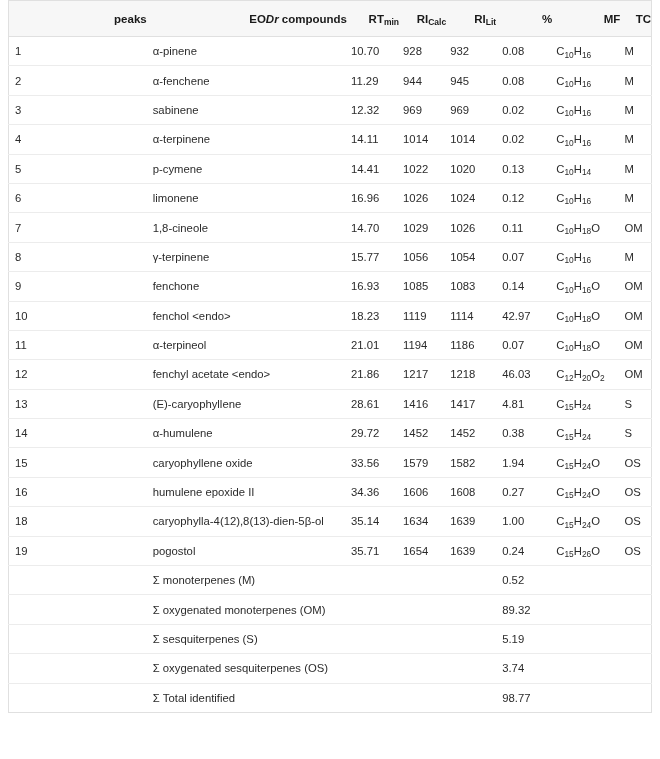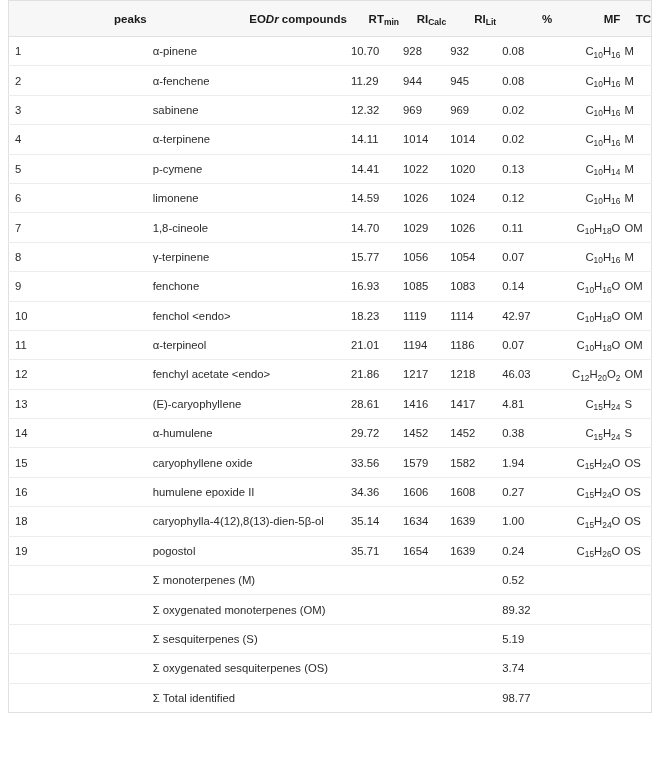--- a/index.html
+++ b/index.html
@@ -63,21 +63,21 @@
     border-bottom: 1px solid #e0e0e0;
   }
 
   
   .col-peak   { width: 138px; padding-left: 6px !important; }
   .col-cmpd   { width: 200px; padding-left: 6px !important; }
   .col-rt     { width: 52px;  padding-left: 4px !important; }
   .col-ricalc { width: 47px;  padding-left: 4px !important; }
   .col-rilit  { width: 50px;  padding-left: 4px !important; }
   .col-pct    { width: 56px;  padding-left: 6px !important; }
-  .col-mf     { width: 68px;  padding-left: 4px !important; text-align: right; }
+  .col-mf     { width: 68px;  padding-left: 4px !important; }
   .col-tc     { width: 31px;  padding-left: 4px !important; }
 
   sub {
     font-size: 0.74em;
     vertical-align: baseline;
     position: relative;
     bottom: -0.28em;
     line-height: 0;
     margin-top: 20px;
   }
@@ -166,21 +166,21 @@
           <td class="col-rt">14.41</td>
           <td class="col-ricalc">1022</td>
           <td class="col-rilit">1020</td>
           <td class="col-pct">0.13</td>
           <td class="col-mf">C<sub>10</sub>H<sub>14</sub></td>
           <td class="col-tc">M</td>
         </tr>
         <tr>
           <td class="col-peak">6</td>
           <td class="col-cmpd">limonene</td>
-          <td class="col-rt">14.59</td>
+          <td class="col-rt">16.96</td>
           <td class="col-ricalc">1026</td>
           <td class="col-rilit">1024</td>
           <td class="col-pct">0.12</td>
           <td class="col-mf">C<sub>10</sub>H<sub>16</sub></td>
           <td class="col-tc">M</td>
         </tr>
         <tr>
           <td class="col-peak">7</td>
           <td class="col-cmpd">1,8-cineole</td>
           <td class="col-rt">14.70</td>

